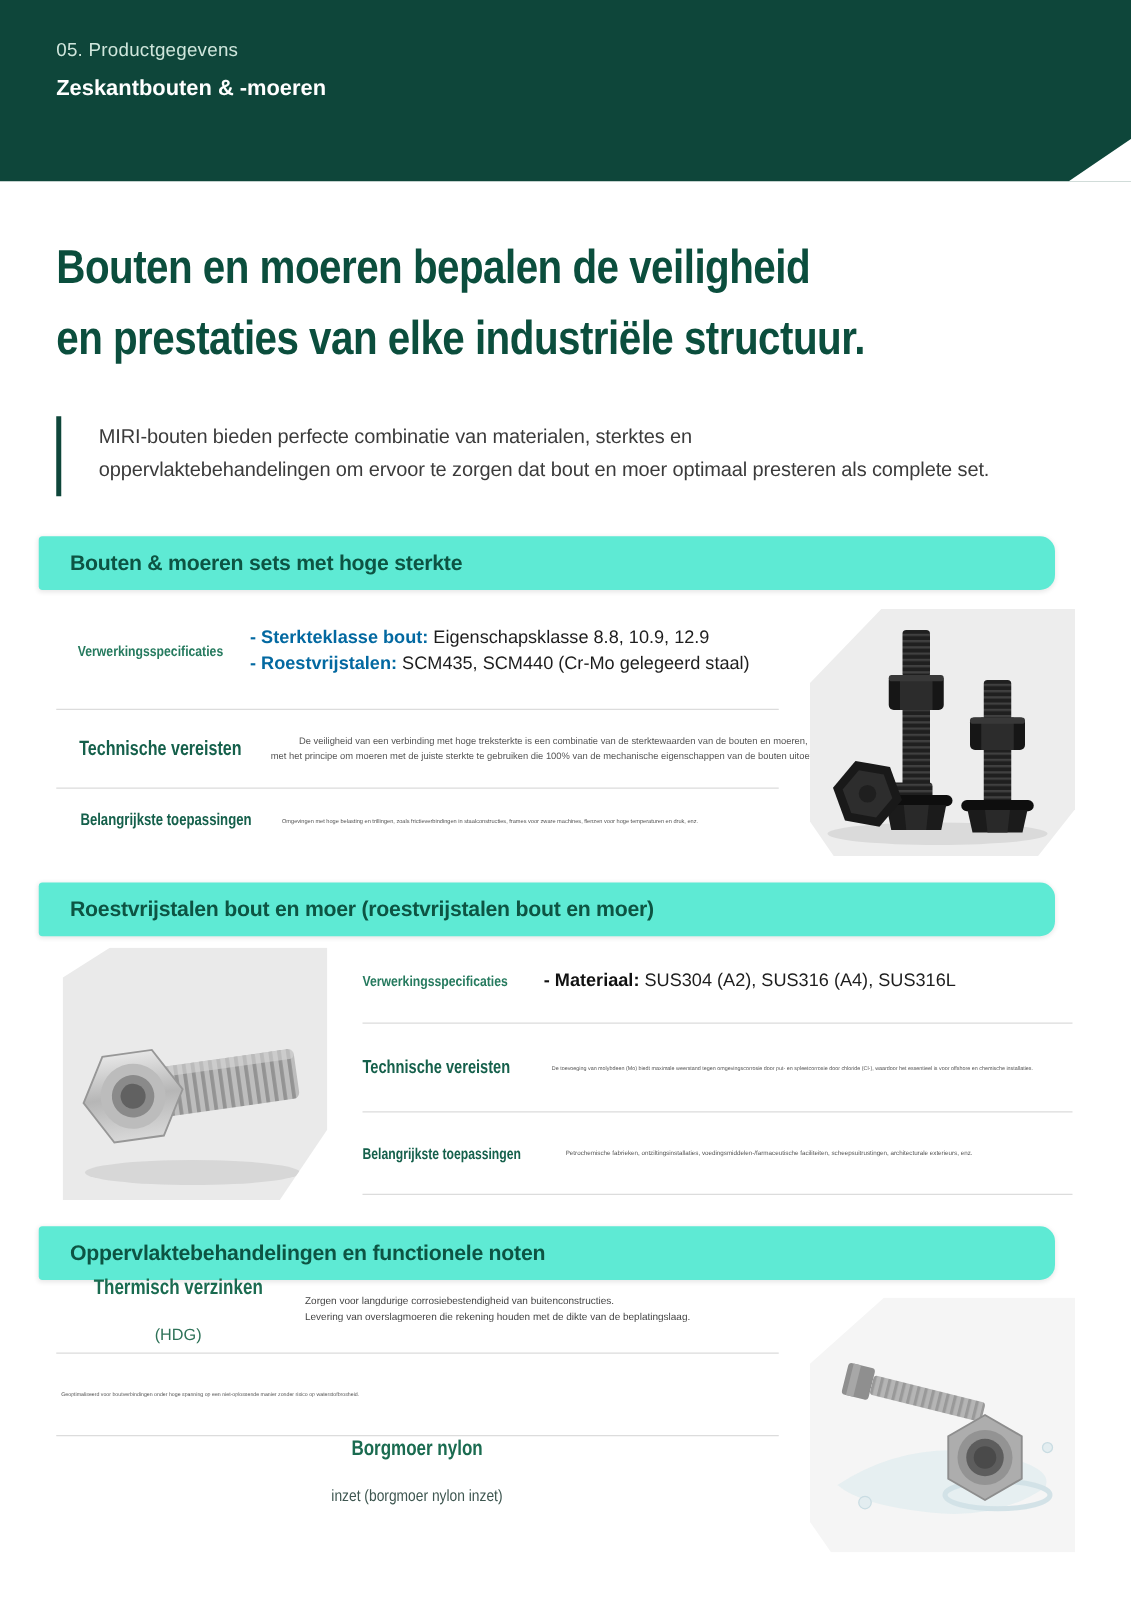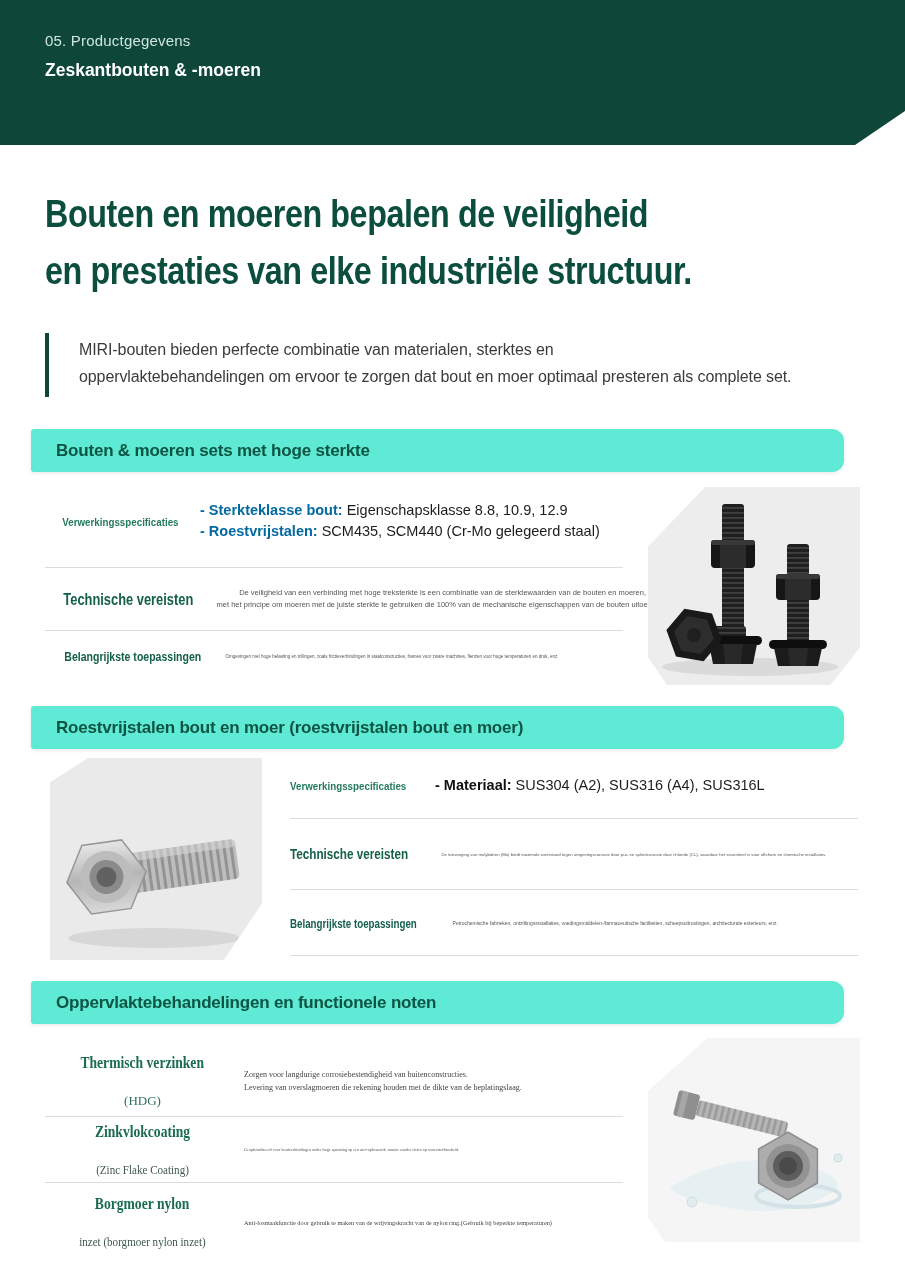--- a/index.html
+++ b/index.html
@@ -67,25 +67,25 @@
   .s2r .ccell{flex:1;}
   #s2row1{height:66px;} #s2row2{height:70px;} #s2row3{height:65px;}
   #s2row1 .ccell{font-size:14.5px;color:#1d1d1d;white-space:nowrap;}
   #s2row1 .ccell b{color:#111;}
   #s2row2 .lab-lg{font-size:15px;}
   #s2row2 .ccell{font-size:4.3px;}
   #s2row3 .lab-lg{font-size:12.5px;}
   #s2row3 .ccell{font-size:5px;}
 
   
-  .s3table{position:absolute;left:45px;top:1046px;width:578px;font-family:Liberation Serif, serif;}
+  .s3table{position:absolute;left:45px;top:1012px;width:578px;}
   .s3r{display:flex;align-items:center;}
   .s3r .lcell{flex:0 0 195px;text-align:center;}
   .s3r .ccell{flex:1;padding-left:4px;}
-  #s3row1{height:70px;} #s3row2{height:65px;} #s3row3{height:78px;}
+  #s3row1{height:70px;} #s3row2{height:65px;} #s3row3{height:78px;flex-direction:column;}
   .lab-xl{display:inline-block;font-size:17px;font-weight:700;color:#1A6B50;white-space:nowrap;
         transform:scaleX(.8);}
   .sublab{display:block;font-size:13px;color:#2E7258;margin-top:20px;}
   .sublab.gray{color:#3E5650;}
   .sublab .squeeze{display:inline-block;transform:scaleX(.85);white-space:nowrap;}
   #s3row1 .ccell{font-size:8px;line-height:13px;color:#444;white-space:pre;}
   #s3row2 .ccell{font-size:4.2px;color:#555;white-space:nowrap;}
   #s3row3 .ccell{font-size:6.3px;color:#444;white-space:nowrap;}
 </style>
 </head>
@@ -229,24 +229,20 @@
   <div class="s3table">
     <div class="s3r divided" id="s3row1">
       <div class="lcell">
         <span class="lab-xl">Thermisch verzinken</span>
         <span class="sublab">(HDG)</span>
       </div>
       <div class="ccell">Zorgen voor langdurige corrosiebestendigheid van buitenconstructies.
 Levering van overslagmoeren die rekening houden met de dikte van de beplatingslaag.</div>
     </div>
     <div class="s3r divided" id="s3row2">
-      <div class="lcell">
-        <span class="lab-xl">Zinkvlokcoating</span>
-        <span class="sublab gray"><span class="squeeze">(Zinc Flake Coating)</span></span>
-      </div>
       <div class="ccell">Geoptimaliseerd voor boutverbindingen onder hoge spanning op een niet-oplossende manier zonder risico op waterstofbrosheid.</div>
     </div>
     <div class="s3r" id="s3row3">
       <div class="lcell">
         <span class="lab-xl">Borgmoer nylon</span>
         <span class="sublab gray"><span class="squeeze">inzet (borgmoer nylon inzet)</span></span>
       </div>
       <div class="ccell">Anti-losmaakfunctie door gebruik te maken van de wrijvingskracht van de nylon ring.(Gebruik bij beperkte temperaturen)</div>
     </div>
   </div>

